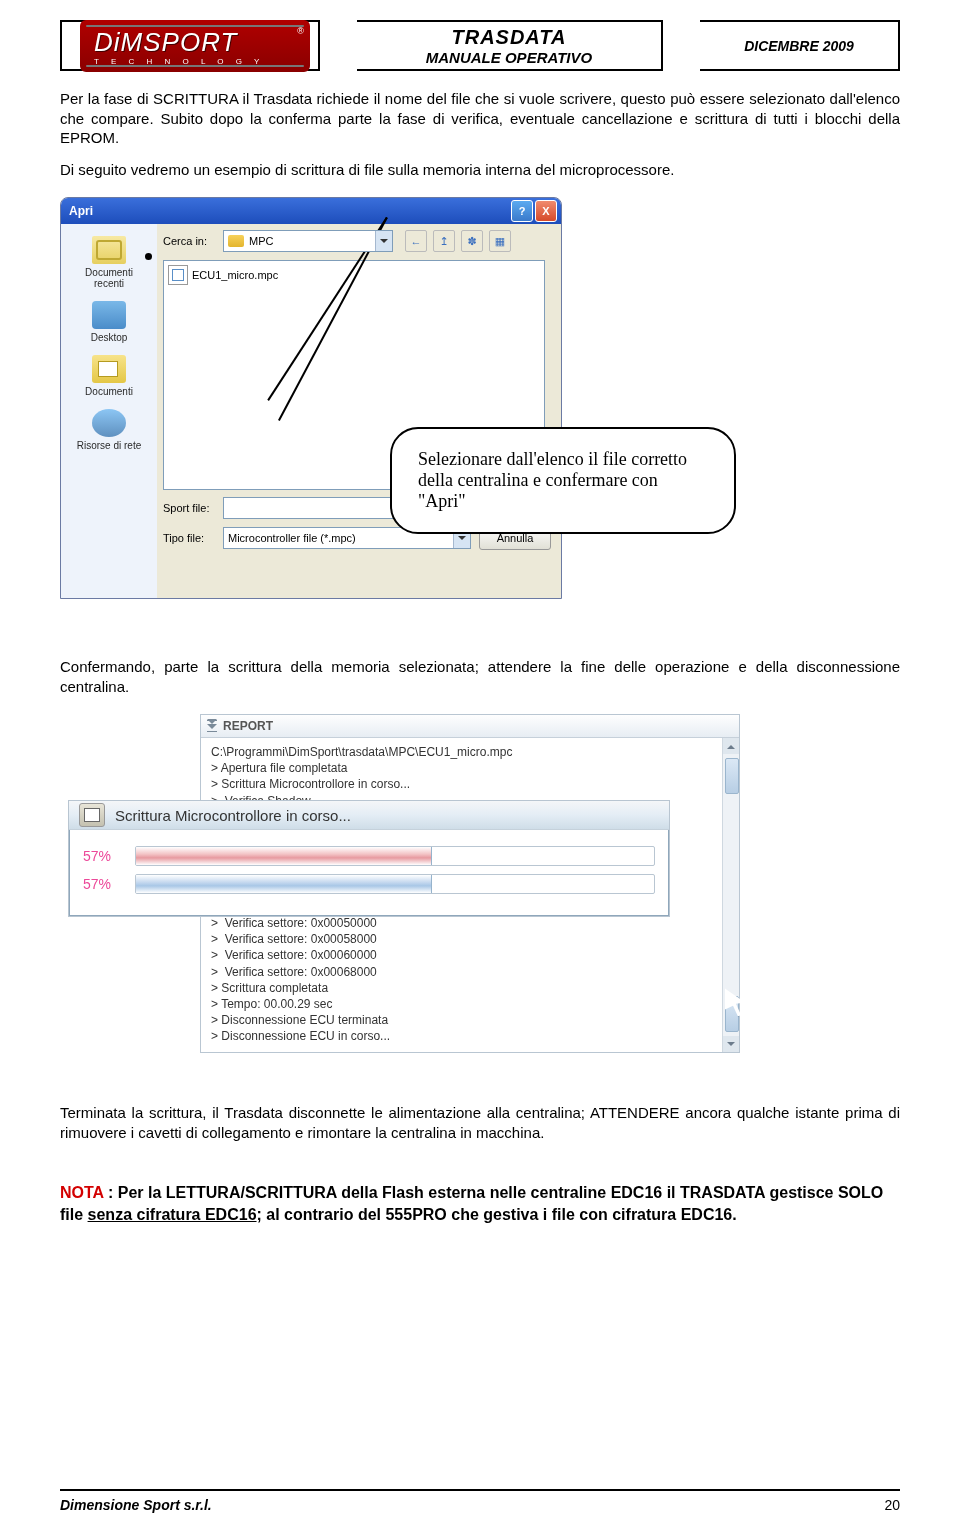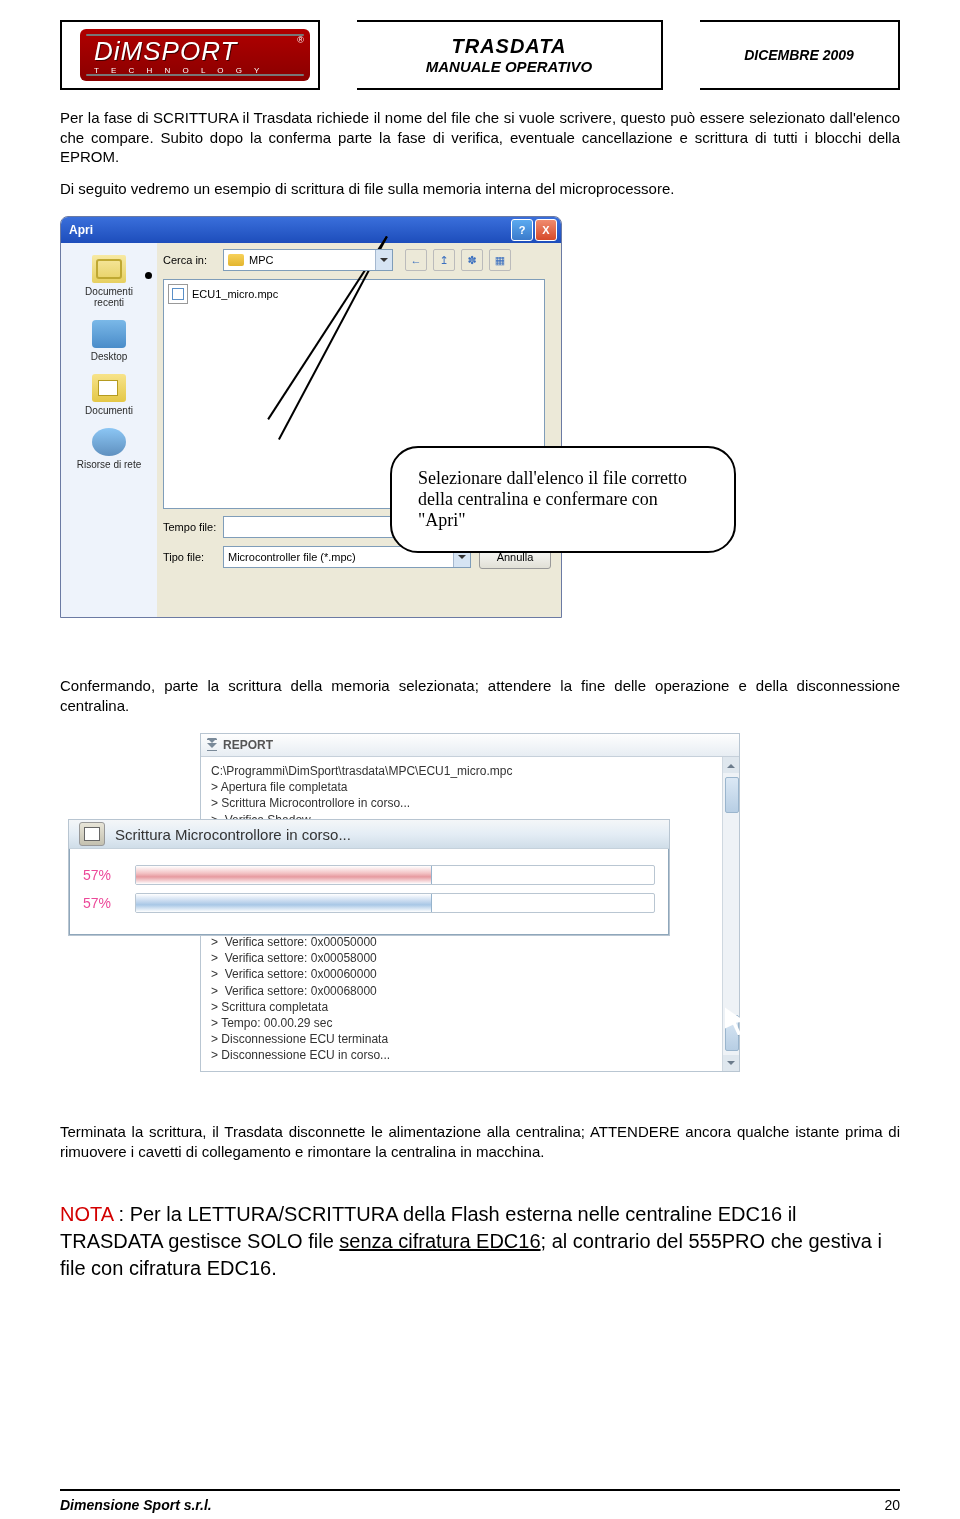--- a/index.html
+++ b/index.html
@@ -10,21 +10,21 @@
   }
   .page {
     width: 960px;
     padding: 20px 60px 10px 60px;
     box-sizing: border-box;
     position: relative;
     min-height: 1519px;
   }
 
   
-  .hdr-row { display:flex; align-items:stretch; height:70px;gap:37px; }
+  .hdr-row { display:flex; align-items:stretch; height:51px;gap:37px; }
   .hdr-row > div { border:2px solid #000; box-sizing:border-box; display:flex; align-items:center; justify-content:center; }
   .hdr-row > div + div { border-left:none; }
   .hdr-logo-cell { width:260px; justify-content:flex-start; padding-left:10px; }
   .hdr-center { flex:1; flex-direction:column; font-weight:bold; }
   .hdr-center .l1 { font-size:20px; font-style:italic; letter-spacing:1px; }
   .hdr-center .l2 { font-size:15px; font-style:italic; }
   .hdr-right { width:200px; font-weight:bold; font-style:italic; font-size:14px; }
 
   .dimsport-logo {
     width: 230px; height: 52px; position:relative;
@@ -188,21 +188,21 @@
   .bar .fill.red{width:57%;background:linear-gradient(#fff,#f3c3c5 40%,#e79aa0 60%,#fff);}
   .bar .fill.blue{width:57%;background:linear-gradient(#fff,#c6d9ef 40%,#a8c7e6 60%,#fff);}
 
   .mouse-cursor {
     position:absolute; right:-6px; bottom:36px; width:20px;height:28px;
     clip-path: polygon(0 0, 100% 50%, 55% 55%, 80% 95%, 65% 100%, 40% 62%, 0 75%);
     background:#fff; filter: drop-shadow(0 0 1px #000);
   }
 
   
-  .nota { font-size:20px; font-weight:normal; line-height:1.35; }
+  .nota { font-size:16px; font-weight:bold; line-height:1.35; }
   .nota .red{color:#d30000;}
 
   
   .footer-line { position:absolute; left:60px; right:60px; bottom:28px; border-top:2px solid #000; }
   .footer-text { position:absolute; left:60px; bottom:6px; font-style:italic; font-weight:bold; font-size:14px; font-family: "Arial Black", Arial, sans-serif; }
   .page-num   { position:absolute; right:60px; bottom:6px; font-size:14px; }
 
   u{text-decoration:underline;}
 </style>
 </head>
@@ -279,21 +279,21 @@
           <div class="filelist">
             <div class="file-entry">
               <span class="fico"></span>
               <span>ECU1_micro.mpc</span>
               <span class="cursor-arrow"></span>
             </div>
             <span class="cloud-dot"></span>
           </div>
           <div class="bottom-rows">
             <div class="brow">
-              <span class="blbl">Tempo file:</span>
+              <span class="blbl">Sport file:</span>
               <div class="txtfield">
                   <span></span>
                   <span class="ddbtn"></span>
                 </div>
               <div class="dlg-btn">Apri</div>
             </div>
             <div class="brow">
               <span class="blbl">Tipo file:</span>
               <div class="txtfield">
                 <span>Microcontroller file (*.mpc)</span>

